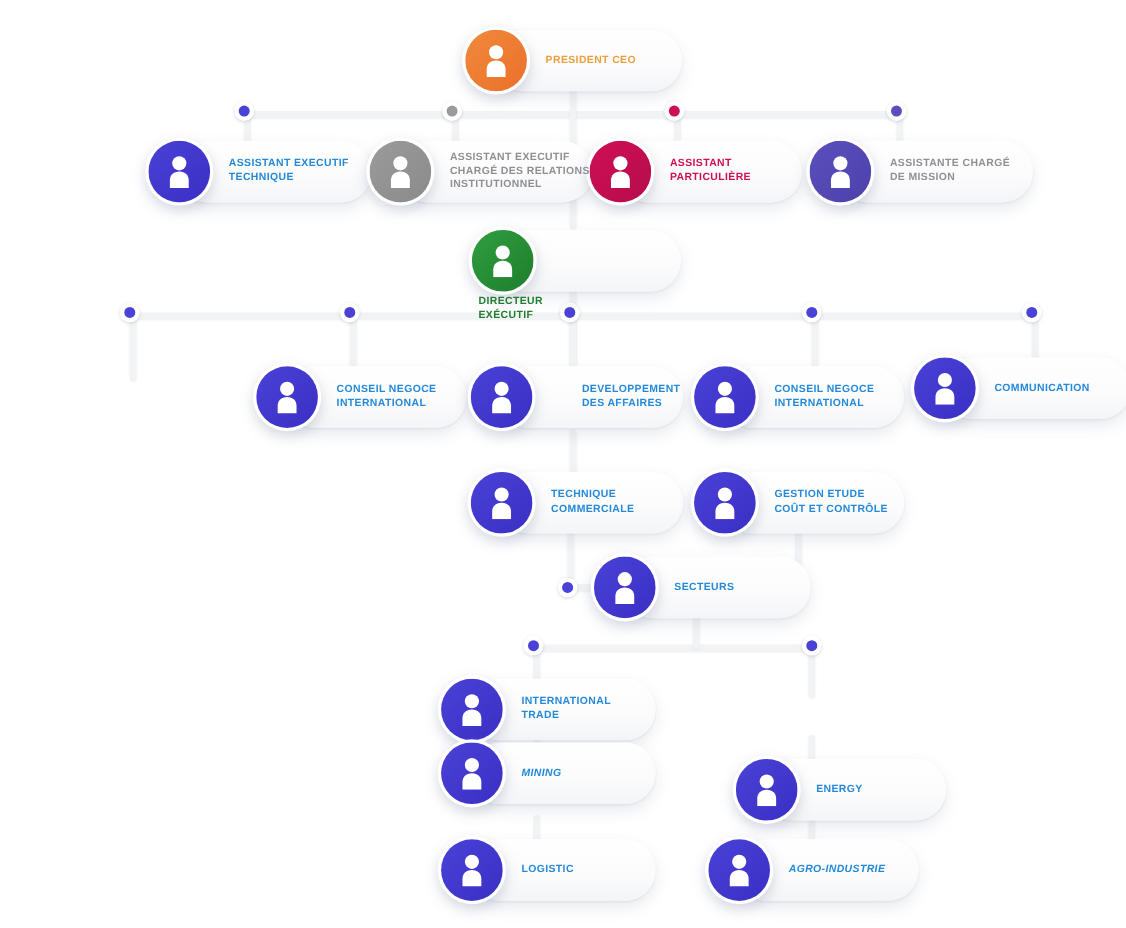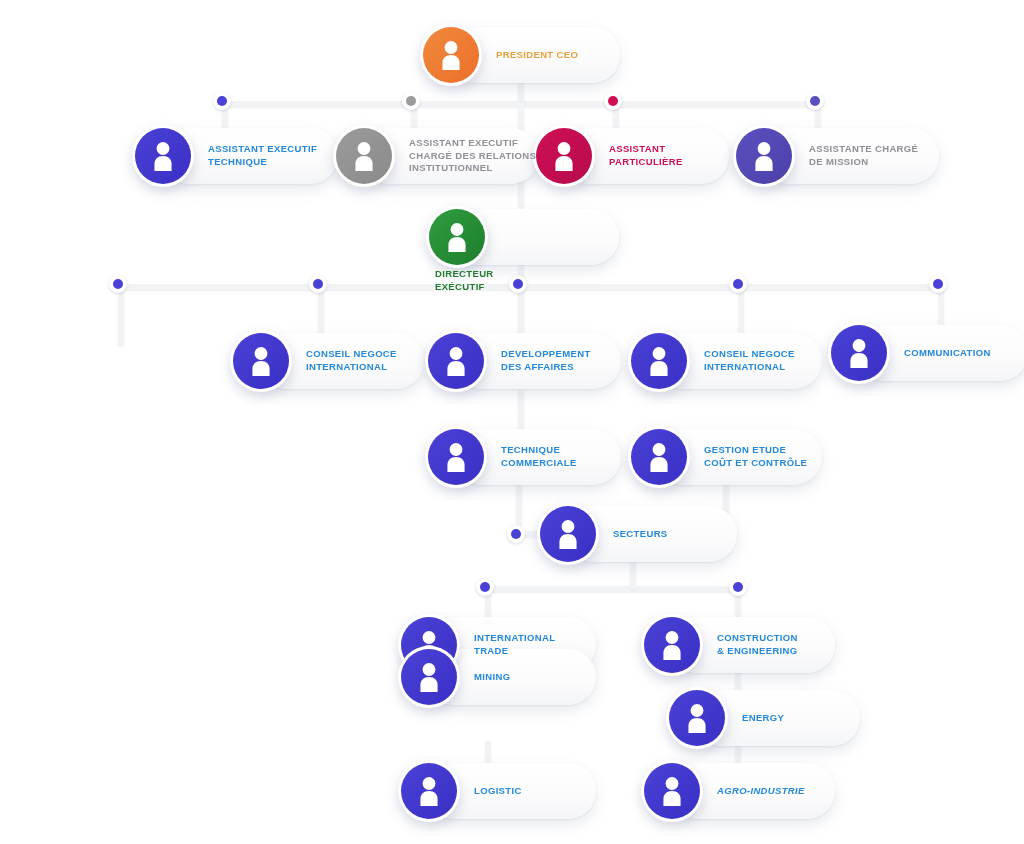--- a/index.html
+++ b/index.html
@@ -215,21 +215,21 @@
         <div class="disc" style="--c1: #4a41d6; --c2: #3a2fc4;">
           <svg viewBox="0 0 24 28" xmlns="http://www.w3.org/2000/svg" aria-hidden="true">
             <circle cx="12" cy="7" r="6" fill="#ffffff"></circle>
             <path d="M12 14c-5 0-8 3.2-8 7.4V28h16v-6.6C20 17.2 17 14 12 14z" fill="#ffffff"></path>
           </svg>
         </div>
       </div>
       <div class="label" style="--tc: #2489d8;">CONSEIL NEGOCE
 INTERNATIONAL</div>
     </div>
-    <div class="node" style="left: 425px; top: 330px;">
+    <div class="node" style="left: 425px; top: 330px; gap: 28px;">
       <div class="pill" style="width: 168px;"></div>
       <div class="avatar">
         <div class="disc" style="--c1: #4a41d6; --c2: #3a2fc4;">
           <svg viewBox="0 0 24 28" xmlns="http://www.w3.org/2000/svg" aria-hidden="true">
             <circle cx="12" cy="7" r="6" fill="#ffffff"></circle>
             <path d="M12 14c-5 0-8 3.2-8 7.4V28h16v-6.6C20 17.2 17 14 12 14z" fill="#ffffff"></path>
           </svg>
         </div>
       </div>
       <div class="label" style="--tc: #2489d8;">DEVELOPPEMENT
@@ -304,21 +304,21 @@
         <div class="disc" style="--c1: #4a41d6; --c2: #3a2fc4;">
           <svg viewBox="0 0 24 28" xmlns="http://www.w3.org/2000/svg" aria-hidden="true">
             <circle cx="12" cy="7" r="6" fill="#ffffff"></circle>
             <path d="M12 14c-5 0-8 3.2-8 7.4V28h16v-6.6C20 17.2 17 14 12 14z" fill="#ffffff"></path>
           </svg>
         </div>
       </div>
       <div class="label" style="--tc: #2489d8;">INTERNATIONAL
 TRADE</div>
     </div>
-    <div class="node" style="left: 398px; top: 646px;">
+    <div class="node" style="left: 398px; top: 672px; font-style: italic;">
       <div class="pill" style="width: 170px;"></div>
       <div class="avatar">
         <div class="disc" style="--c1: #4a41d6; --c2: #3a2fc4;">
           <svg viewBox="0 0 24 28" xmlns="http://www.w3.org/2000/svg" aria-hidden="true">
             <circle cx="12" cy="7" r="6" fill="#ffffff"></circle>
             <path d="M12 14c-5 0-8 3.2-8 7.4V28h16v-6.6C20 17.2 17 14 12 14z" fill="#ffffff"></path>
           </svg>
         </div>
       </div>
       <div class="label" style="--tc: #2489d8;">MINING</div>
@@ -328,33 +328,20 @@
       <div class="avatar">
         <div class="disc" style="--c1: #4a41d6; --c2: #3a2fc4;">
           <svg viewBox="0 0 24 28" xmlns="http://www.w3.org/2000/svg" aria-hidden="true">
             <circle cx="12" cy="7" r="6" fill="#ffffff"></circle>
             <path d="M12 14c-5 0-8 3.2-8 7.4V28h16v-6.6C20 17.2 17 14 12 14z" fill="#ffffff"></path>
           </svg>
         </div>
       </div>
       <div class="label" style="--tc: #2489d8;">LOGISTIC</div>
     </div>
-    <div class="node" style="left: 641px; top: 614px;">
-      <div class="pill" style="width: 166px;"></div>
-      <div class="avatar">
-        <div class="disc" style="--c1: #4a41d6; --c2: #3a2fc4;">
-          <svg viewBox="0 0 24 28" xmlns="http://www.w3.org/2000/svg" aria-hidden="true">
-            <circle cx="12" cy="7" r="6" fill="#ffffff"></circle>
-            <path d="M12 14c-5 0-8 3.2-8 7.4V28h16v-6.6C20 17.2 17 14 12 14z" fill="#ffffff"></path>
-          </svg>
-        </div>
-      </div>
-      <div class="label" style="--tc: #2489d8;">CONSTRUCTION
-&amp; ENGINEERING</div>
-    </div>
     <div class="node" style="left: 666px; top: 687px;">
       <div class="pill" style="width: 166px;"></div>
       <div class="avatar">
         <div class="disc" style="--c1: #4a41d6; --c2: #3a2fc4;">
           <svg viewBox="0 0 24 28" xmlns="http://www.w3.org/2000/svg" aria-hidden="true">
             <circle cx="12" cy="7" r="6" fill="#ffffff"></circle>
             <path d="M12 14c-5 0-8 3.2-8 7.4V28h16v-6.6C20 17.2 17 14 12 14z" fill="#ffffff"></path>
           </svg>
         </div>
       </div>

